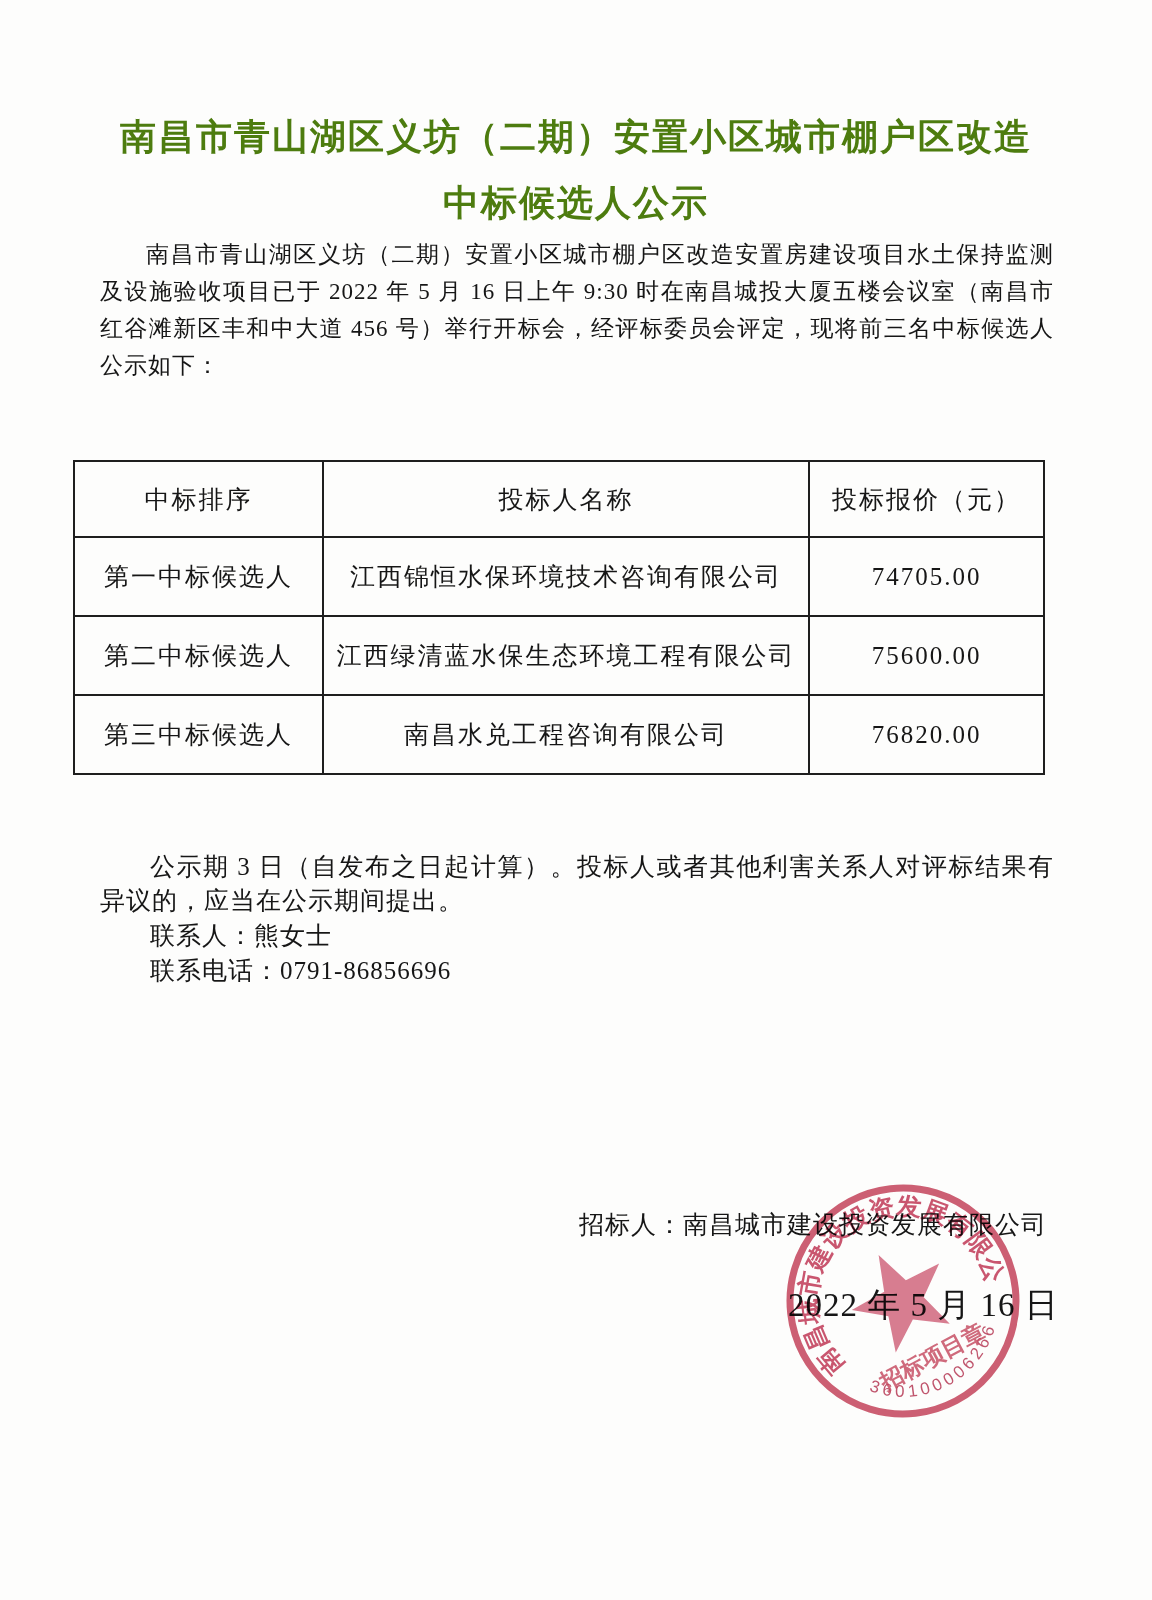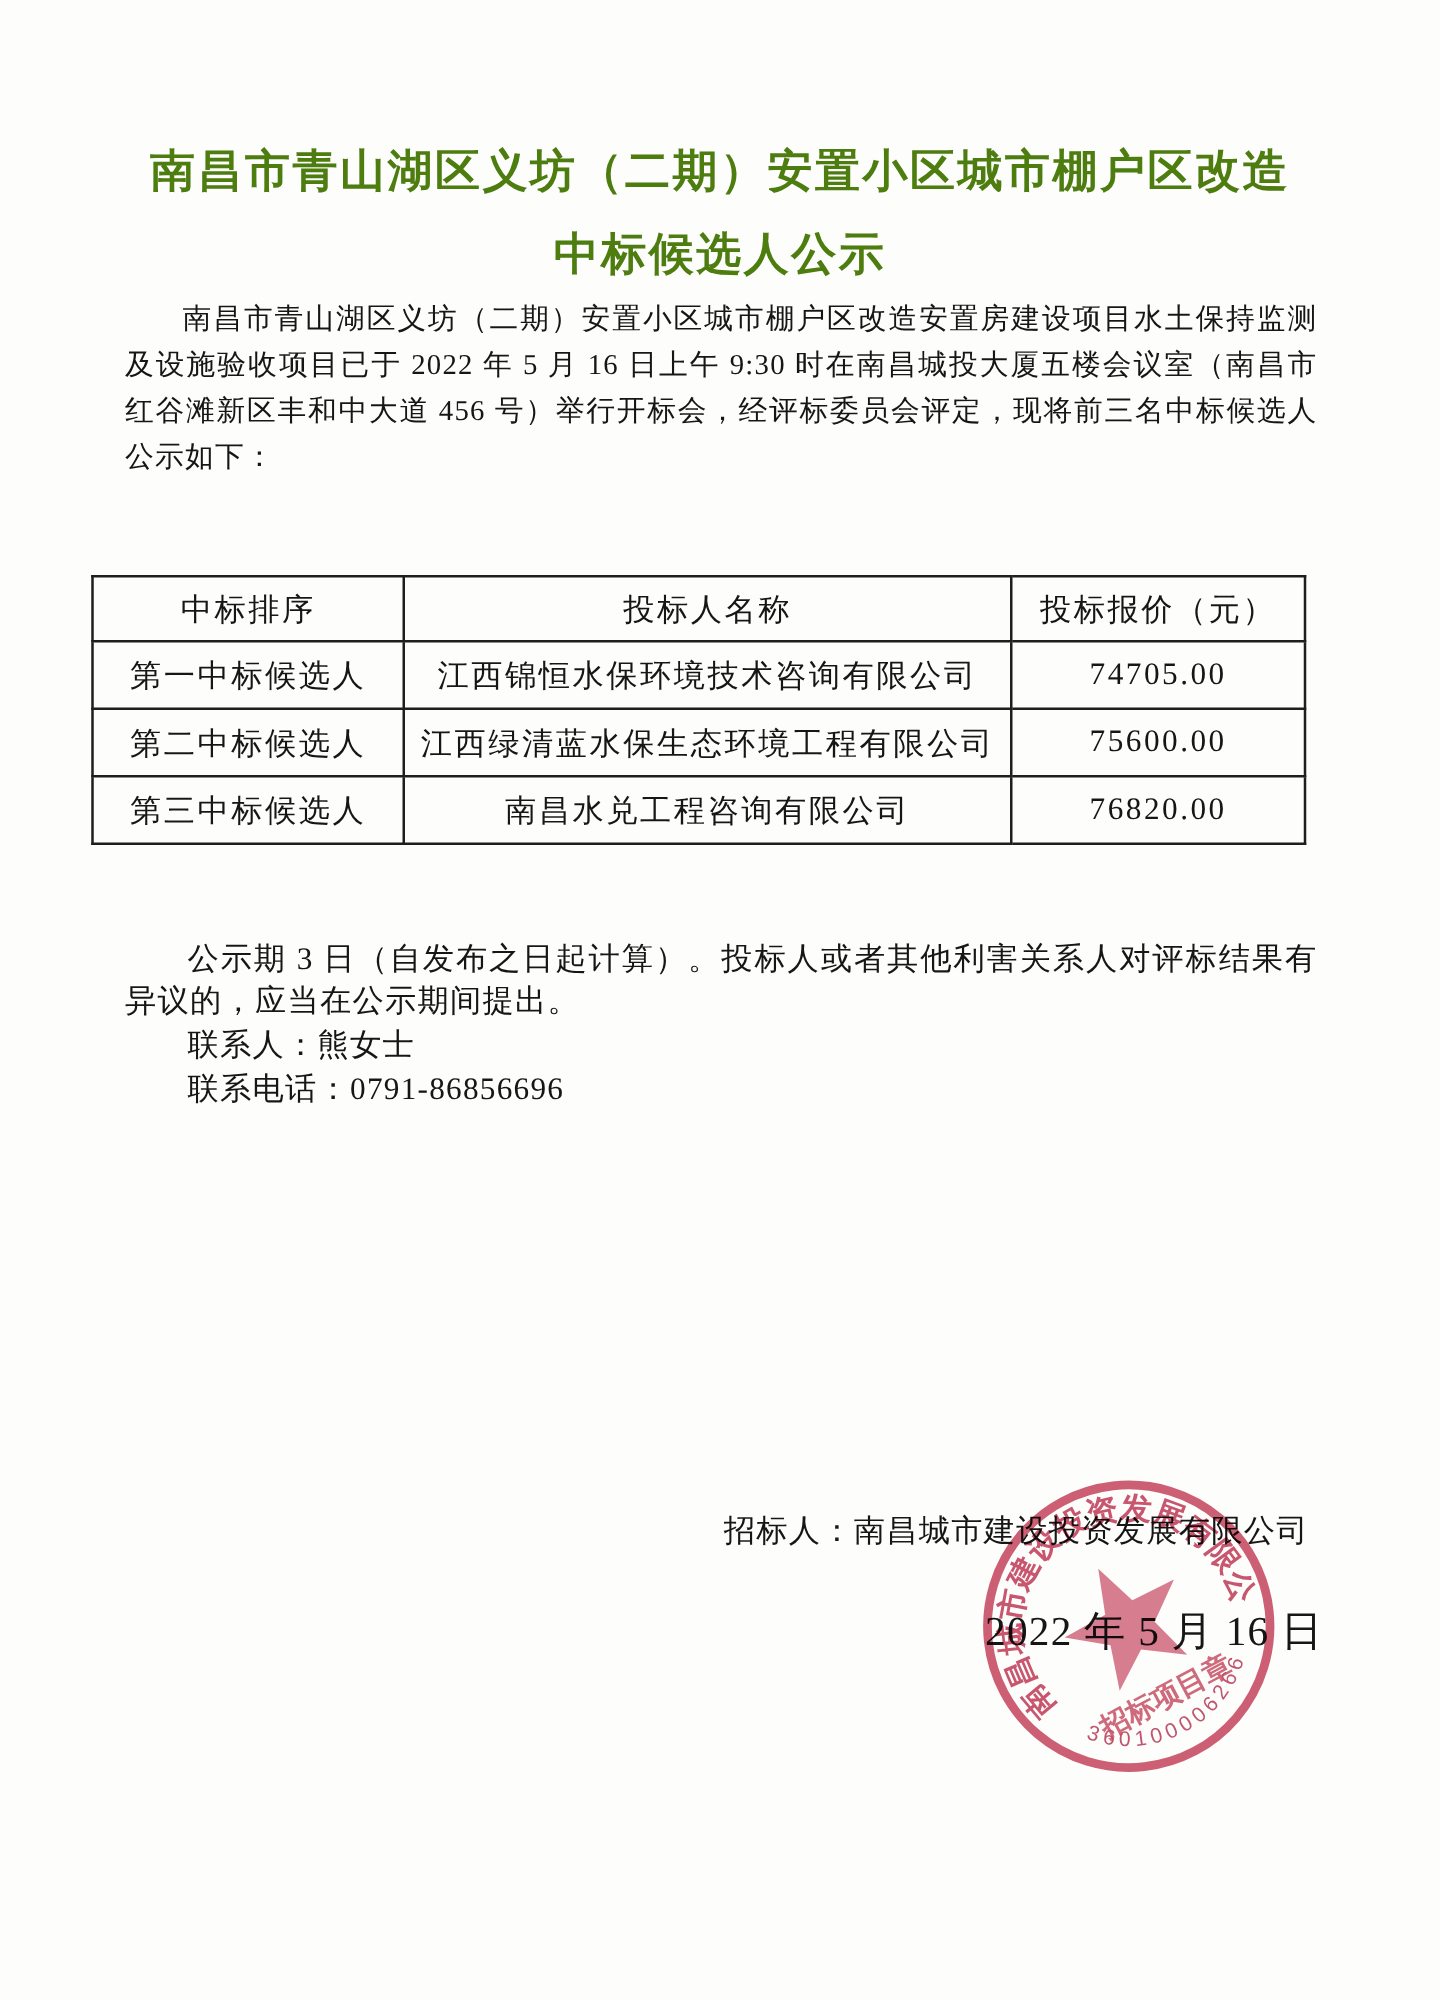--- a/index.html
+++ b/index.html
@@ -48,22 +48,22 @@
   table.bid-table th,
   table.bid-table td {
     border: 2px solid #1e1e1e;
     text-align: center;
     vertical-align: middle;
     font-size: 25px;
     font-weight: normal;
     letter-spacing: 2px;
     padding: 0 4px;
   }
-  table.bid-table thead th { height: 52px; }
-  table.bid-table tbody td { height: 54px; }
+  table.bid-table thead th { height: 76px; }
+  table.bid-table tbody td { height: 79px; }
   col.c1 { width: 249px; }
   col.c2 { width: 486px; }
   col.c3 { width: 235px; }
   td.price { letter-spacing: 1px; }
   
   .notice {
     margin: 75px 98px 0 100px;
     font-size: 25px;
     line-height: 34px;
     letter-spacing: 1px;

